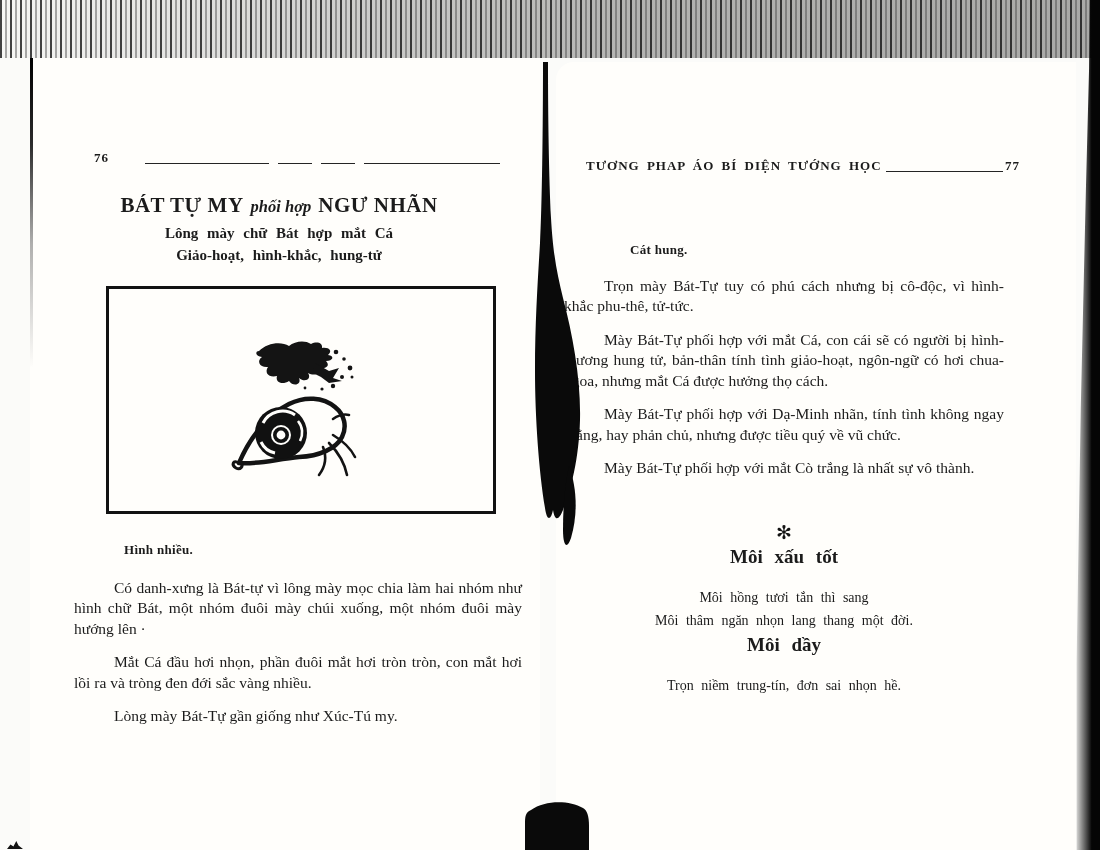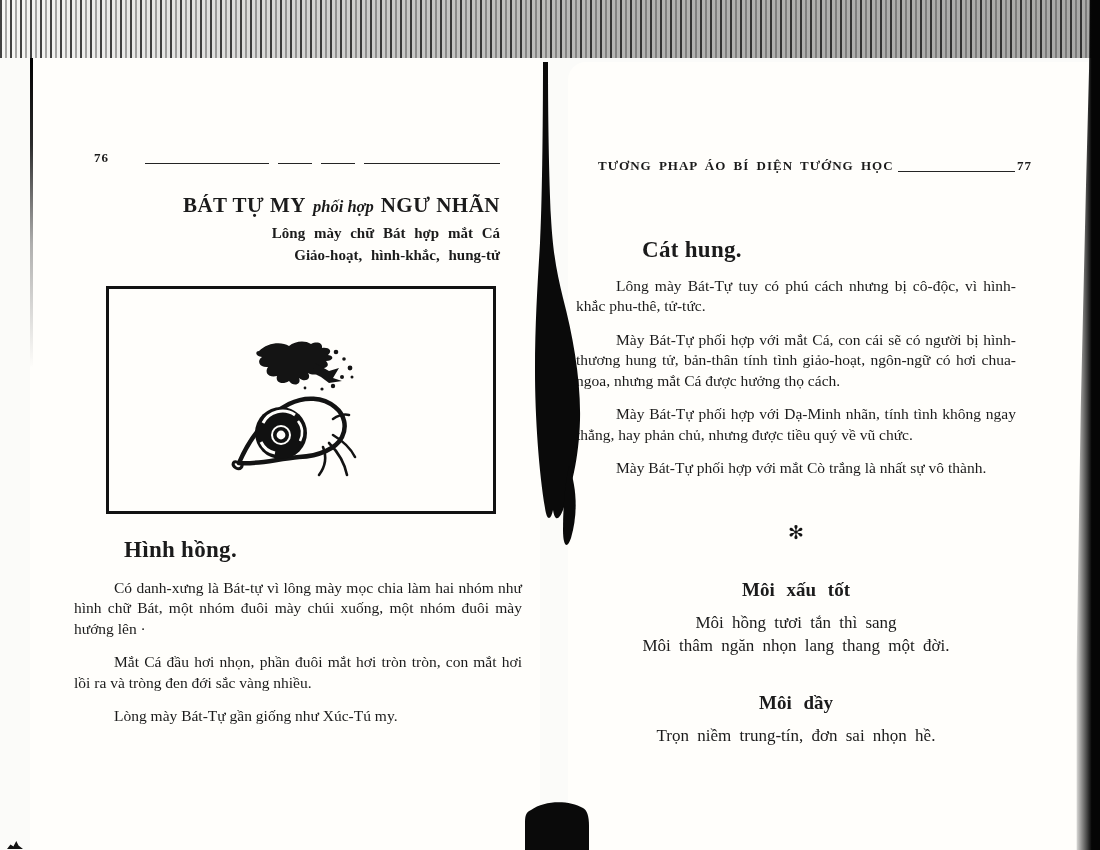--- a/index.html
+++ b/index.html
@@ -13,55 +13,55 @@
   .stripe-band{
     position:absolute;top:0;left:0;width:1100px;height:58px;
     background:
       repeating-linear-gradient(90deg, rgba(15,15,15,.78) 0 1.6px, rgba(255,255,255,0) 1.6px 5px,
                                 rgba(70,70,70,.45) 5px 6.6px, rgba(255,255,255,0) 6.6px 10px),
       linear-gradient(90deg,#f7f7f5 0%,#e4e4e2 16%,#c9c9c7 36%,#b3b3b1 58%,#a9a9a7 100%);
   }
   
   .page{position:absolute;background:#fffefb;}
   .page-left{left:30px;top:58px;width:510px;height:792px;}
-  .page-right{left:568px;top:62px;width:520px;height:788px;border-top-left-radius:18px;}
+  .page-right{left:556px;top:62px;width:520px;height:788px;border-top-left-radius:18px;}
   
   .runhead{
     position:absolute;display:flex;align-items:flex-end;
     font-weight:bold;font-size:13px;letter-spacing:1px;word-spacing:3px;white-space:nowrap;
   }
   .page-left .runhead{left:64px;right:36px;top:92px;gap:28px;}
   .page-right .runhead{left:30px;right:56px;top:96px;}
   .rules{flex:1;display:flex;align-items:flex-end;margin:0 4px 2px 8px;gap:9px;}
   .page-right .rules{margin:0 2px 2px 4px;}
   .rule-seg{border-bottom:1.8px solid #242424;height:1px;}
   
-  .title-block{position:absolute;left:0;right:40px;top:135px;text-align:right;margin-left:28px;}
+  .title-block{position:absolute;left:0;right:40px;top:135px;text-align:center;margin-left:28px;}
   .title-line1{font-size:21px;font-weight:bold;letter-spacing:.5px;white-space:nowrap;}
   .title-conn{font-style:italic;font-weight:bold;font-size:16.5px;letter-spacing:0;margin:0 7px;}
   .subtitle{font-size:15px;font-weight:bold;word-spacing:5px;margin-top:7px;line-height:17px;}
   
   .figure-box{
     position:absolute;left:76px;top:228px;width:384px;height:222px;
     border:3px solid #121212;background:#fffefb;
   }
   .figure-box svg{display:block;width:100%;height:100%;}
   
-  .section-head{font-size:23px;font-weight:bold;letter-spacing:.3px;}
+  .section-head{font-size:13px;font-weight:bold;letter-spacing:.3px;}
   .body-col{position:absolute;font-size:15.5px;line-height:20.5px;text-align:justify;}
   .page-left .body-col{left:44px;right:18px;top:482px;}
   .page-left .section-head{margin:0 0 17px 50px;}
   .body-col p{margin:0 0 13px 0;text-indent:40px;}
   .page-right .paras{left:8px;width:440px;top:178px;}
   
   .poems{position:absolute;left:8px;width:440px;top:460px;text-align:center;}
   .ornament{font-size:19px;line-height:22px;color:#141414;}
-  .poem-head{font-size:19px;font-weight:bold;word-spacing:7px;margin-top:33px;line-height:26px;}
+  .poem-head{font-size:19px;font-weight:bold;word-spacing:7px;line-height:26px;}
   .poem-head.second{}
-  .verse{margin-top:8px;font-size:17px;line-height:23px;word-spacing:4px;}
+  .verse{margin-top:16px;font-size:14px;line-height:23px;word-spacing:4px;}
   
   .gutter{position:absolute;left:525px;top:58px;width:70px;height:792px;pointer-events:none;}
   .right-edge{
     position:absolute;top:0;right:0;width:26px;height:850px;
     background:linear-gradient(90deg, rgba(0,0,0,0) 0%, rgba(20,20,20,.45) 28%, #050505 68%);
     clip-path:polygon(60% 0,100% 0,100% 100%,10% 100%,10% 78%,26% 48%,46% 22%,58% 8%);
   }
   .left-crease{
     position:absolute;left:30px;top:58px;width:2.5px;height:310px;
     background:linear-gradient(180deg,#000 0%,#2c2c2c 28%,rgba(110,110,110,.55) 60%,rgba(160,160,160,0) 100%);
@@ -127,40 +127,40 @@
             <path d="M224 146 C234 152 242 160 246 168"></path>
             <path d="M220 154 C230 164 236 176 238 186"></path>
             <path d="M214 158 C218 168 216 178 210 186"></path>
             <path d="M224 130 C230 126 236 125 240 126"></path>
           </g>
         </g>
       </svg>
     </div>
 
     <div class="body-col">
-      <div class="section-head">Hình hồng.</div>
+      <div class="section-head">Hình nhiều.</div>
       <p>Có danh-xưng là Bát-tự vì lông mày mọc chia làm hai nhóm như hình chữ Bát, một nhóm đuôi mày chúi xuống, một nhóm đuôi mày hướng lên ·</p>
       <p>Mắt Cá đầu hơi nhọn, phần đuôi mắt hơi tròn tròn, con mắt hơi lồi ra và tròng đen đới sắc vàng nhiều.</p>
       <p>Lòng mày Bát-Tự gần giống như Xúc-Tú my.</p>
     </div>
   </div>
 
   <div class="page page-right">
 
     <div class="runhead">
       <span>TƯƠNG PHAP ÁO BÍ DIỆN TƯỚNG HỌC</span>
       <span class="rules">
         <span class="rule-seg" style="flex:1"></span>
       </span>
       <span>77</span>
     </div>
 
     <div class="body-col paras" style="position:absolute;">
       <div class="section-head" style="margin:0 0 15px 66px">Cát hung.</div>
-      <p>Lông mày Bát-Tự tuy có phú cách nhưng bị cô-độc, vì hình-khắc phu-thê, tử-tức.</p>
+      <p>Trọn mày Bát-Tự tuy có phú cách nhưng bị cô-độc, vì hình-khắc phu-thê, tử-tức.</p>
       <p>Mày Bát-Tự phối hợp với mắt Cá, con cái sẽ có người bị hình-thương hung tử, bản-thân tính tình giảo-hoạt, ngôn-ngữ có hơi chua-ngoa, nhưng mắt Cá được hưởng thọ cách.</p>
       <p>Mày Bát-Tự phối hợp với Dạ-Minh nhãn, tính tình không ngay thẳng, hay phản chủ, nhưng được tiều quý về vũ chức.</p>
       <p>Mày Bát-Tự phối hợp với mắt Cò trắng là nhất sự vô thành.</p>
     </div>
 
     <div class="poems">
       <div class="ornament">✻</div>
 
       <div class="poem-head">Môi xấu tốt</div>
       <div class="verse">

